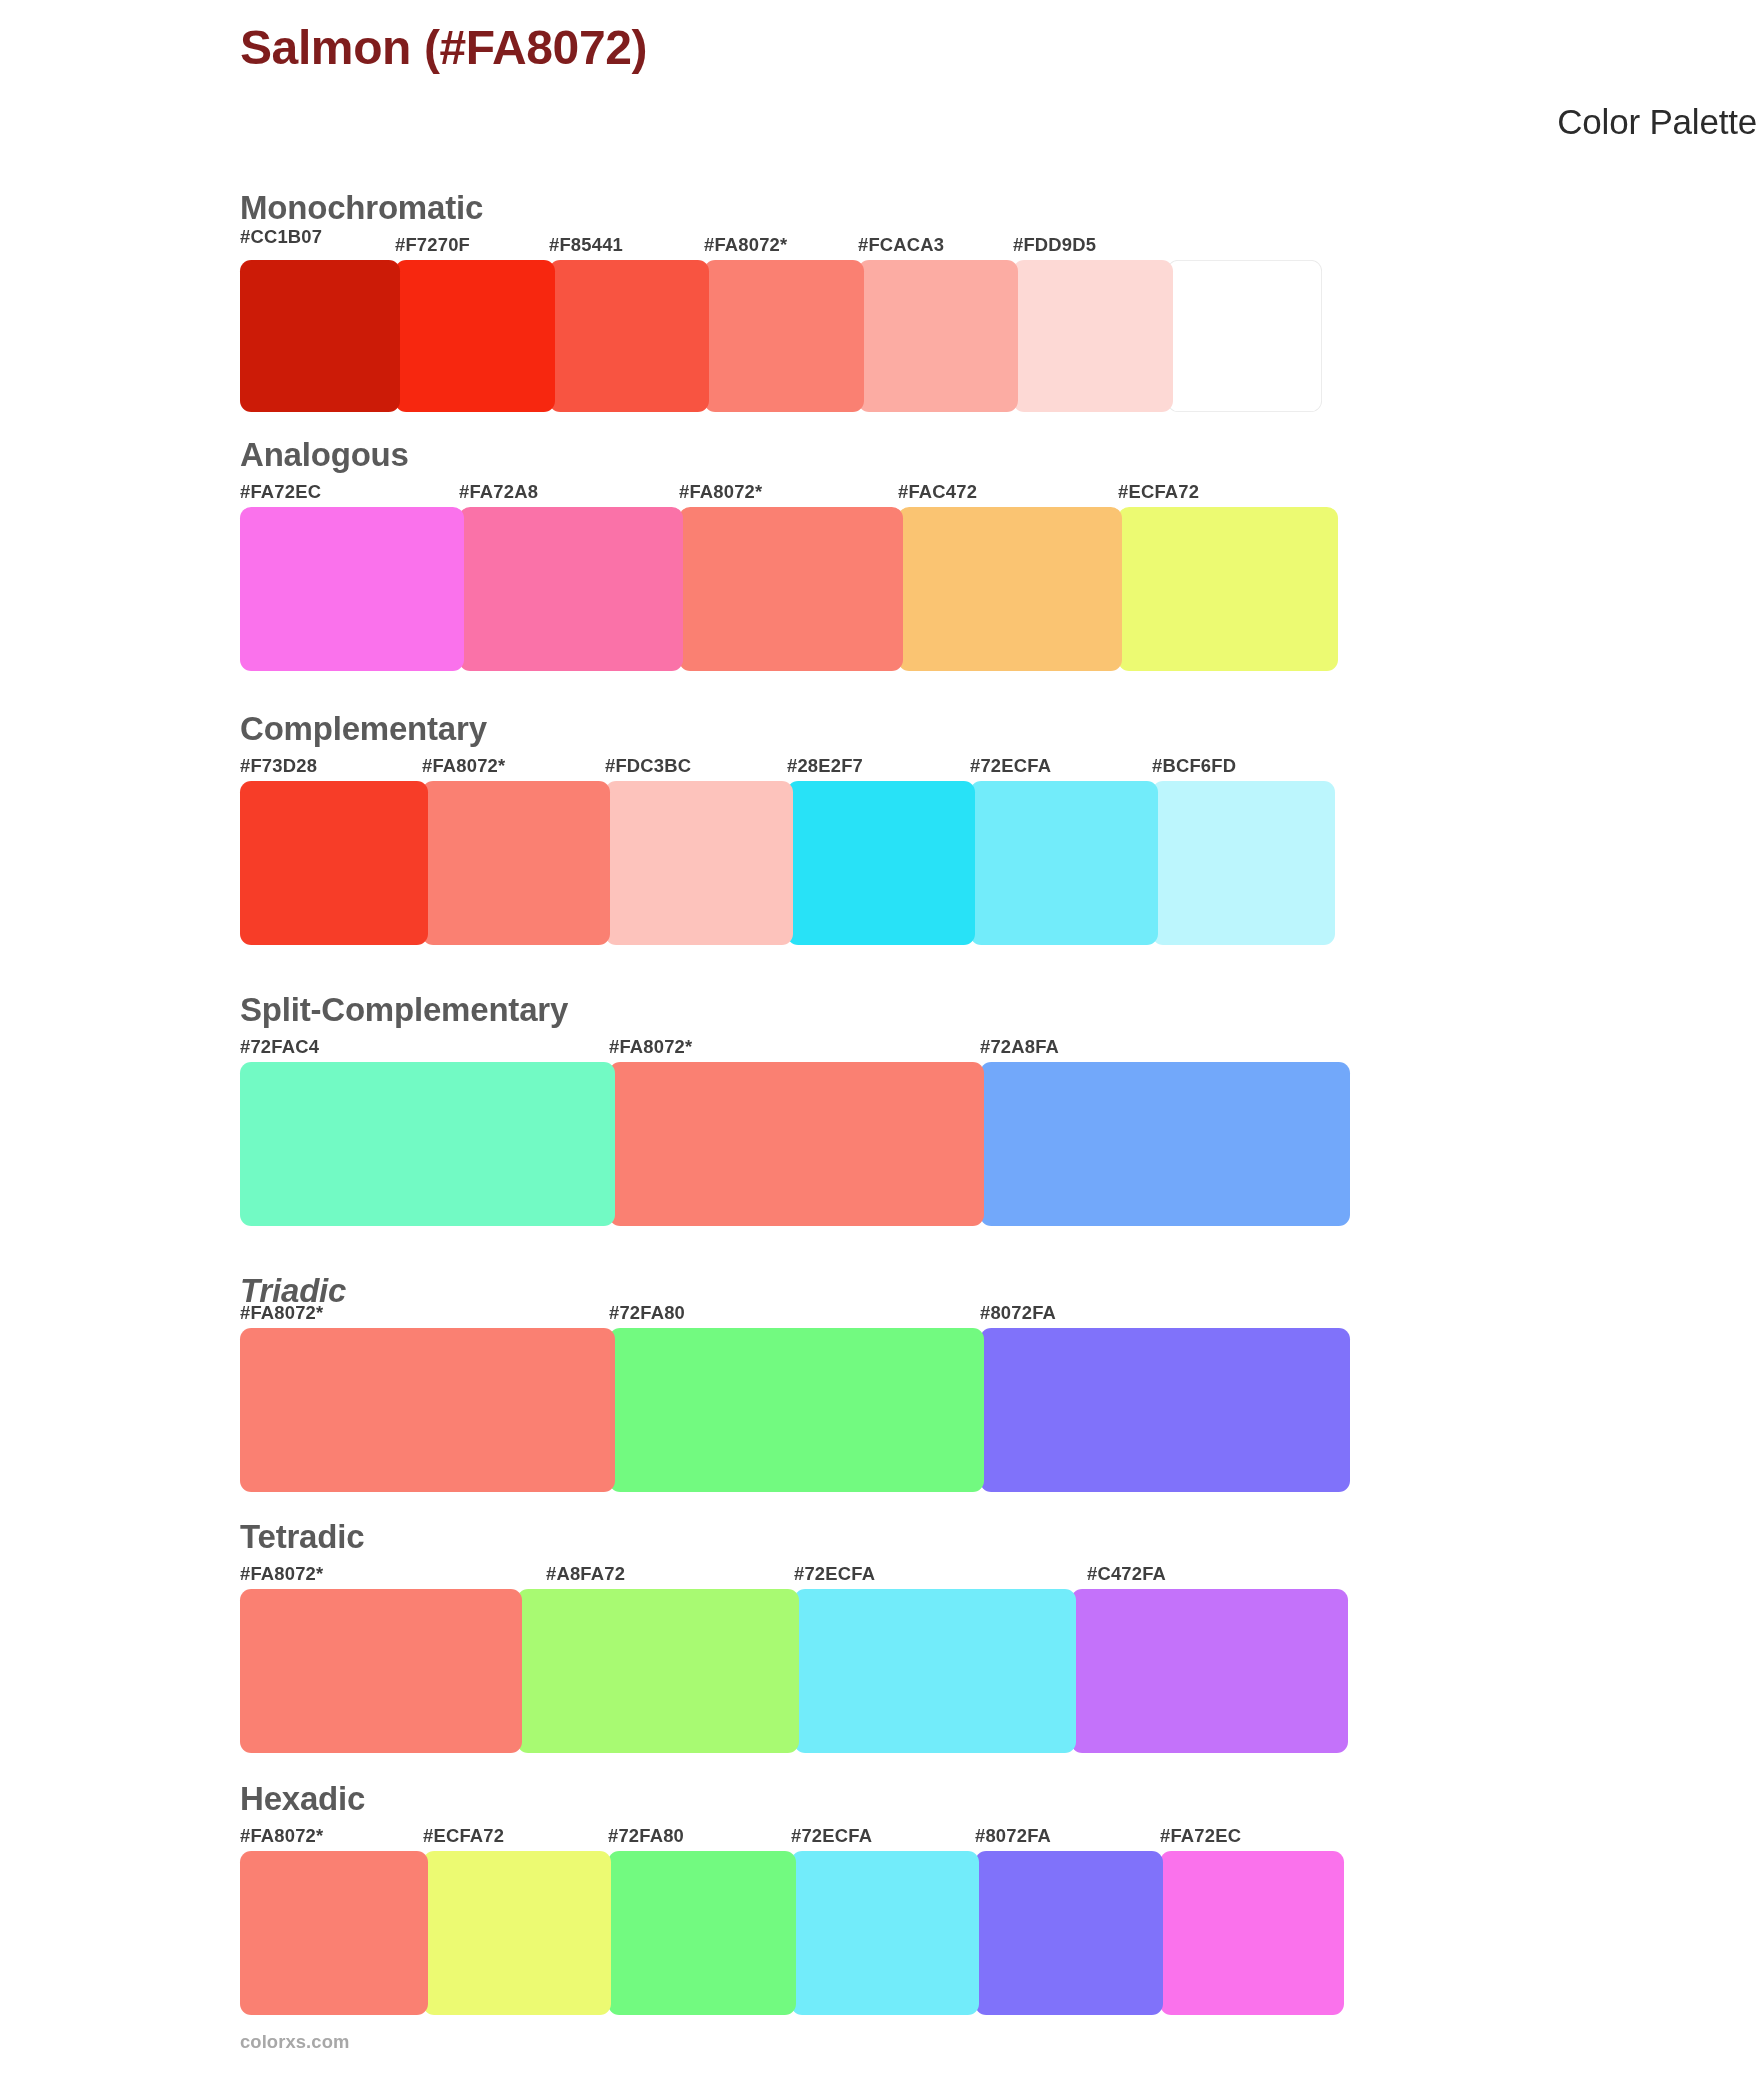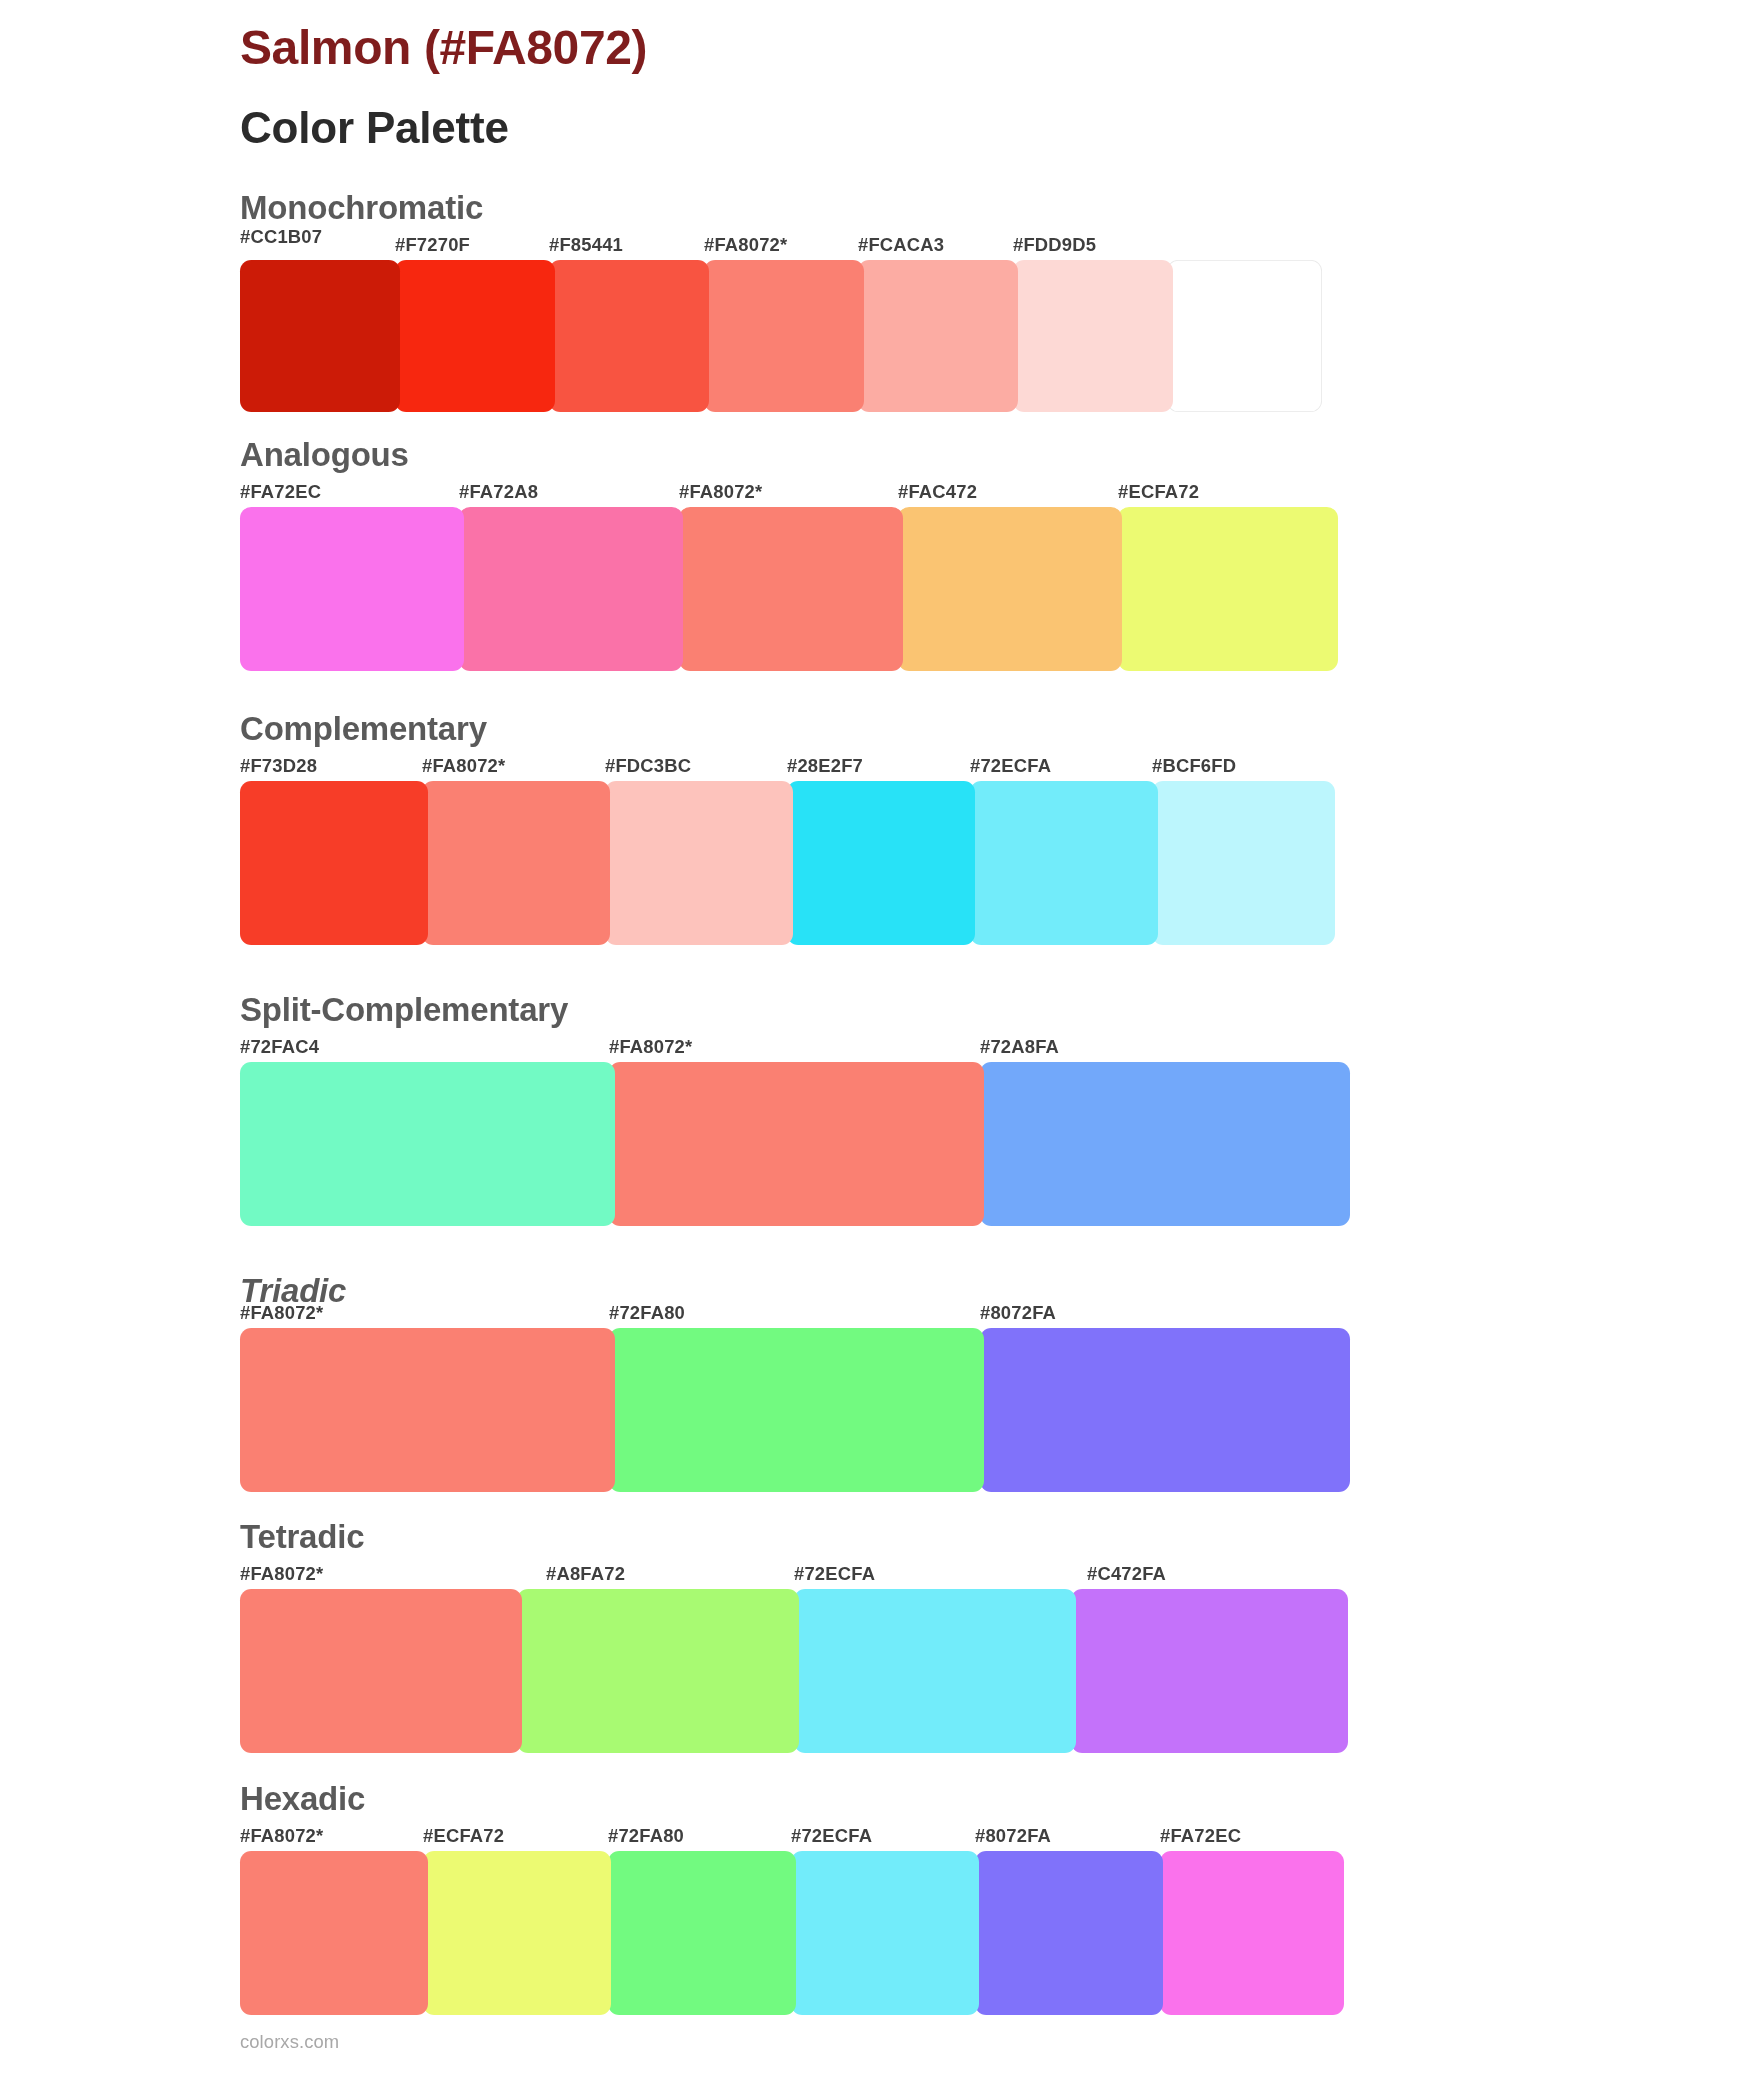--- a/index.html
+++ b/index.html
@@ -22,26 +22,27 @@
     padding: 17.6px 0 0 240px;
   }
   .title {
     font-size: 48px;
     font-weight: bold;
     color: #7f1d1d;
     letter-spacing: -0.4px;
     line-height: 1.25;
   }
   .subtitle {
-    font-size: 44px;
-    font-weight: bold;
+    font-size: 35px;
+    font-weight: normal;
     color: #2b2b2b;
     letter-spacing: -0.2px;
     line-height: 1.3;
     margin-top: 21px;
+    text-align: right;
   }
   .sections {
     margin-top: 51px;
   }
   .section {
     padding-left: 240px;
   }
   .section-title {
     font-size: 33px;
     font-weight: bold;
@@ -65,21 +66,21 @@
     border-radius: 11.2px;
   }
   .swatch.is-white {
     box-shadow: inset 0 0 0 0.8px #e8e8e8;
   }
   .footer {
     position: absolute;
     left: 240px;
     bottom: 24px;
     font-size: 18.4px;
-    font-weight: normal;
+    font-weight: bold;
     color: #a8a8a8;
     letter-spacing: 0.1px;
   }
 </style>
 </head>
 <body>
 
 <div class="page">
 
   <div class="header">

